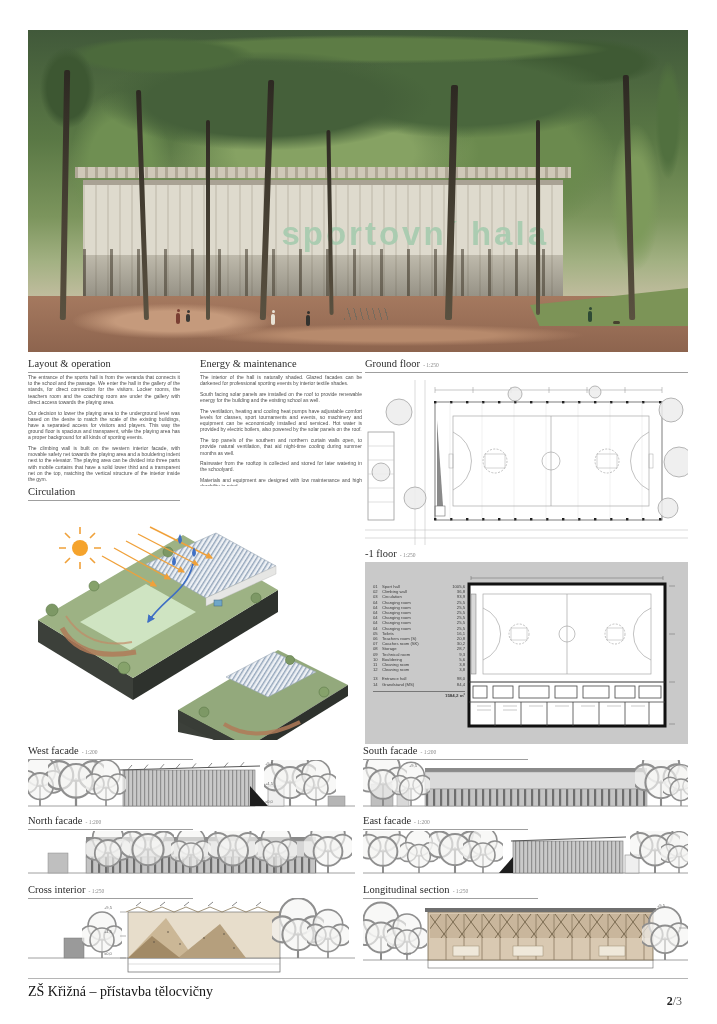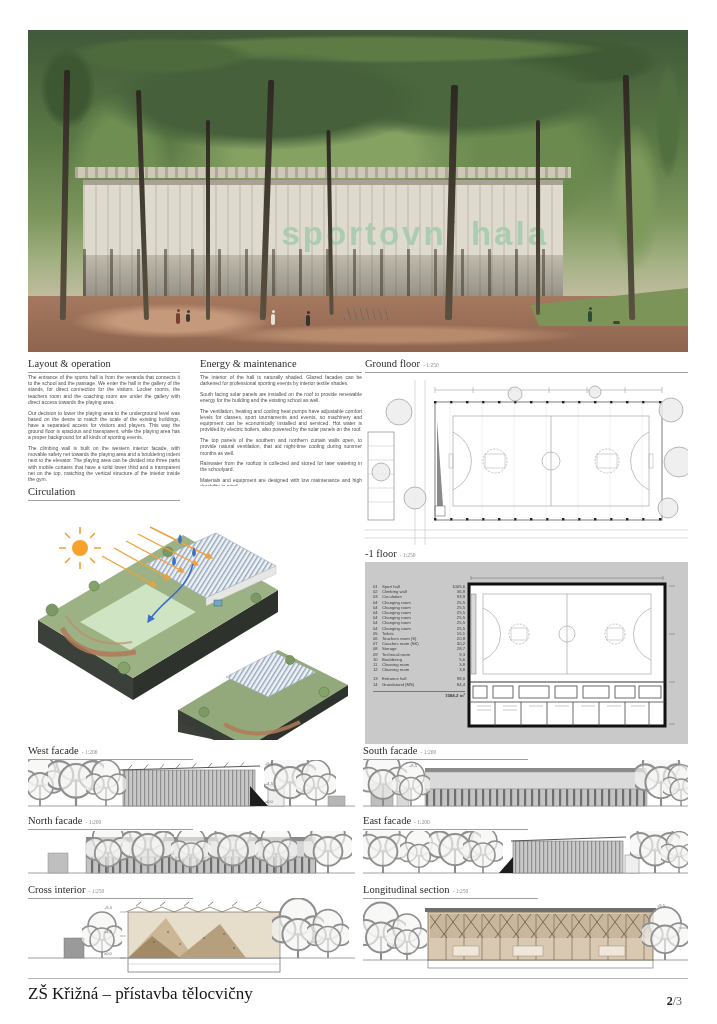--- a/index.html
+++ b/index.html
@@ -62,21 +62,21 @@
   .lgr .lga{width:16px;text-align:right;}
   .lgtotal{display:flex;font-size:4.4px;font-weight:bold;margin-top:4px;border-top:.5px solid #777;padding-top:1.5px;}
   .lgtotal span{margin-left:auto;}
   .lgextra{margin-top:4px;}
   
   .draw{background:#fff;}
   .greyblock{background:#c9c9c9;}
   .lvl{position:absolute;font-size:4px;color:#666;font-family:"Liberation Sans",sans-serif;line-height:4px;}
   
   .footrule{left:28px;top:978px;width:660px;border-top:1px solid #b5b5b5;}
-  .ftitle{left:28px;top:984px;font-size:17px;color:#141414;font-family:"Liberation Serif",serif;}
+  .ftitle{left:28px;top:984px;font-size:14px;color:#141414;font-family:"Liberation Serif",serif;}
   .fpage{right:35px;top:994px;font-size:12px;color:#222;}
   .fpage b{font-weight:bold;}
   .fpage span{color:#555;}
 </style>
 </head>
 <body>
 
 <div class="abs render">
   <div class="canopy"></div>
   <div class="bldg">

